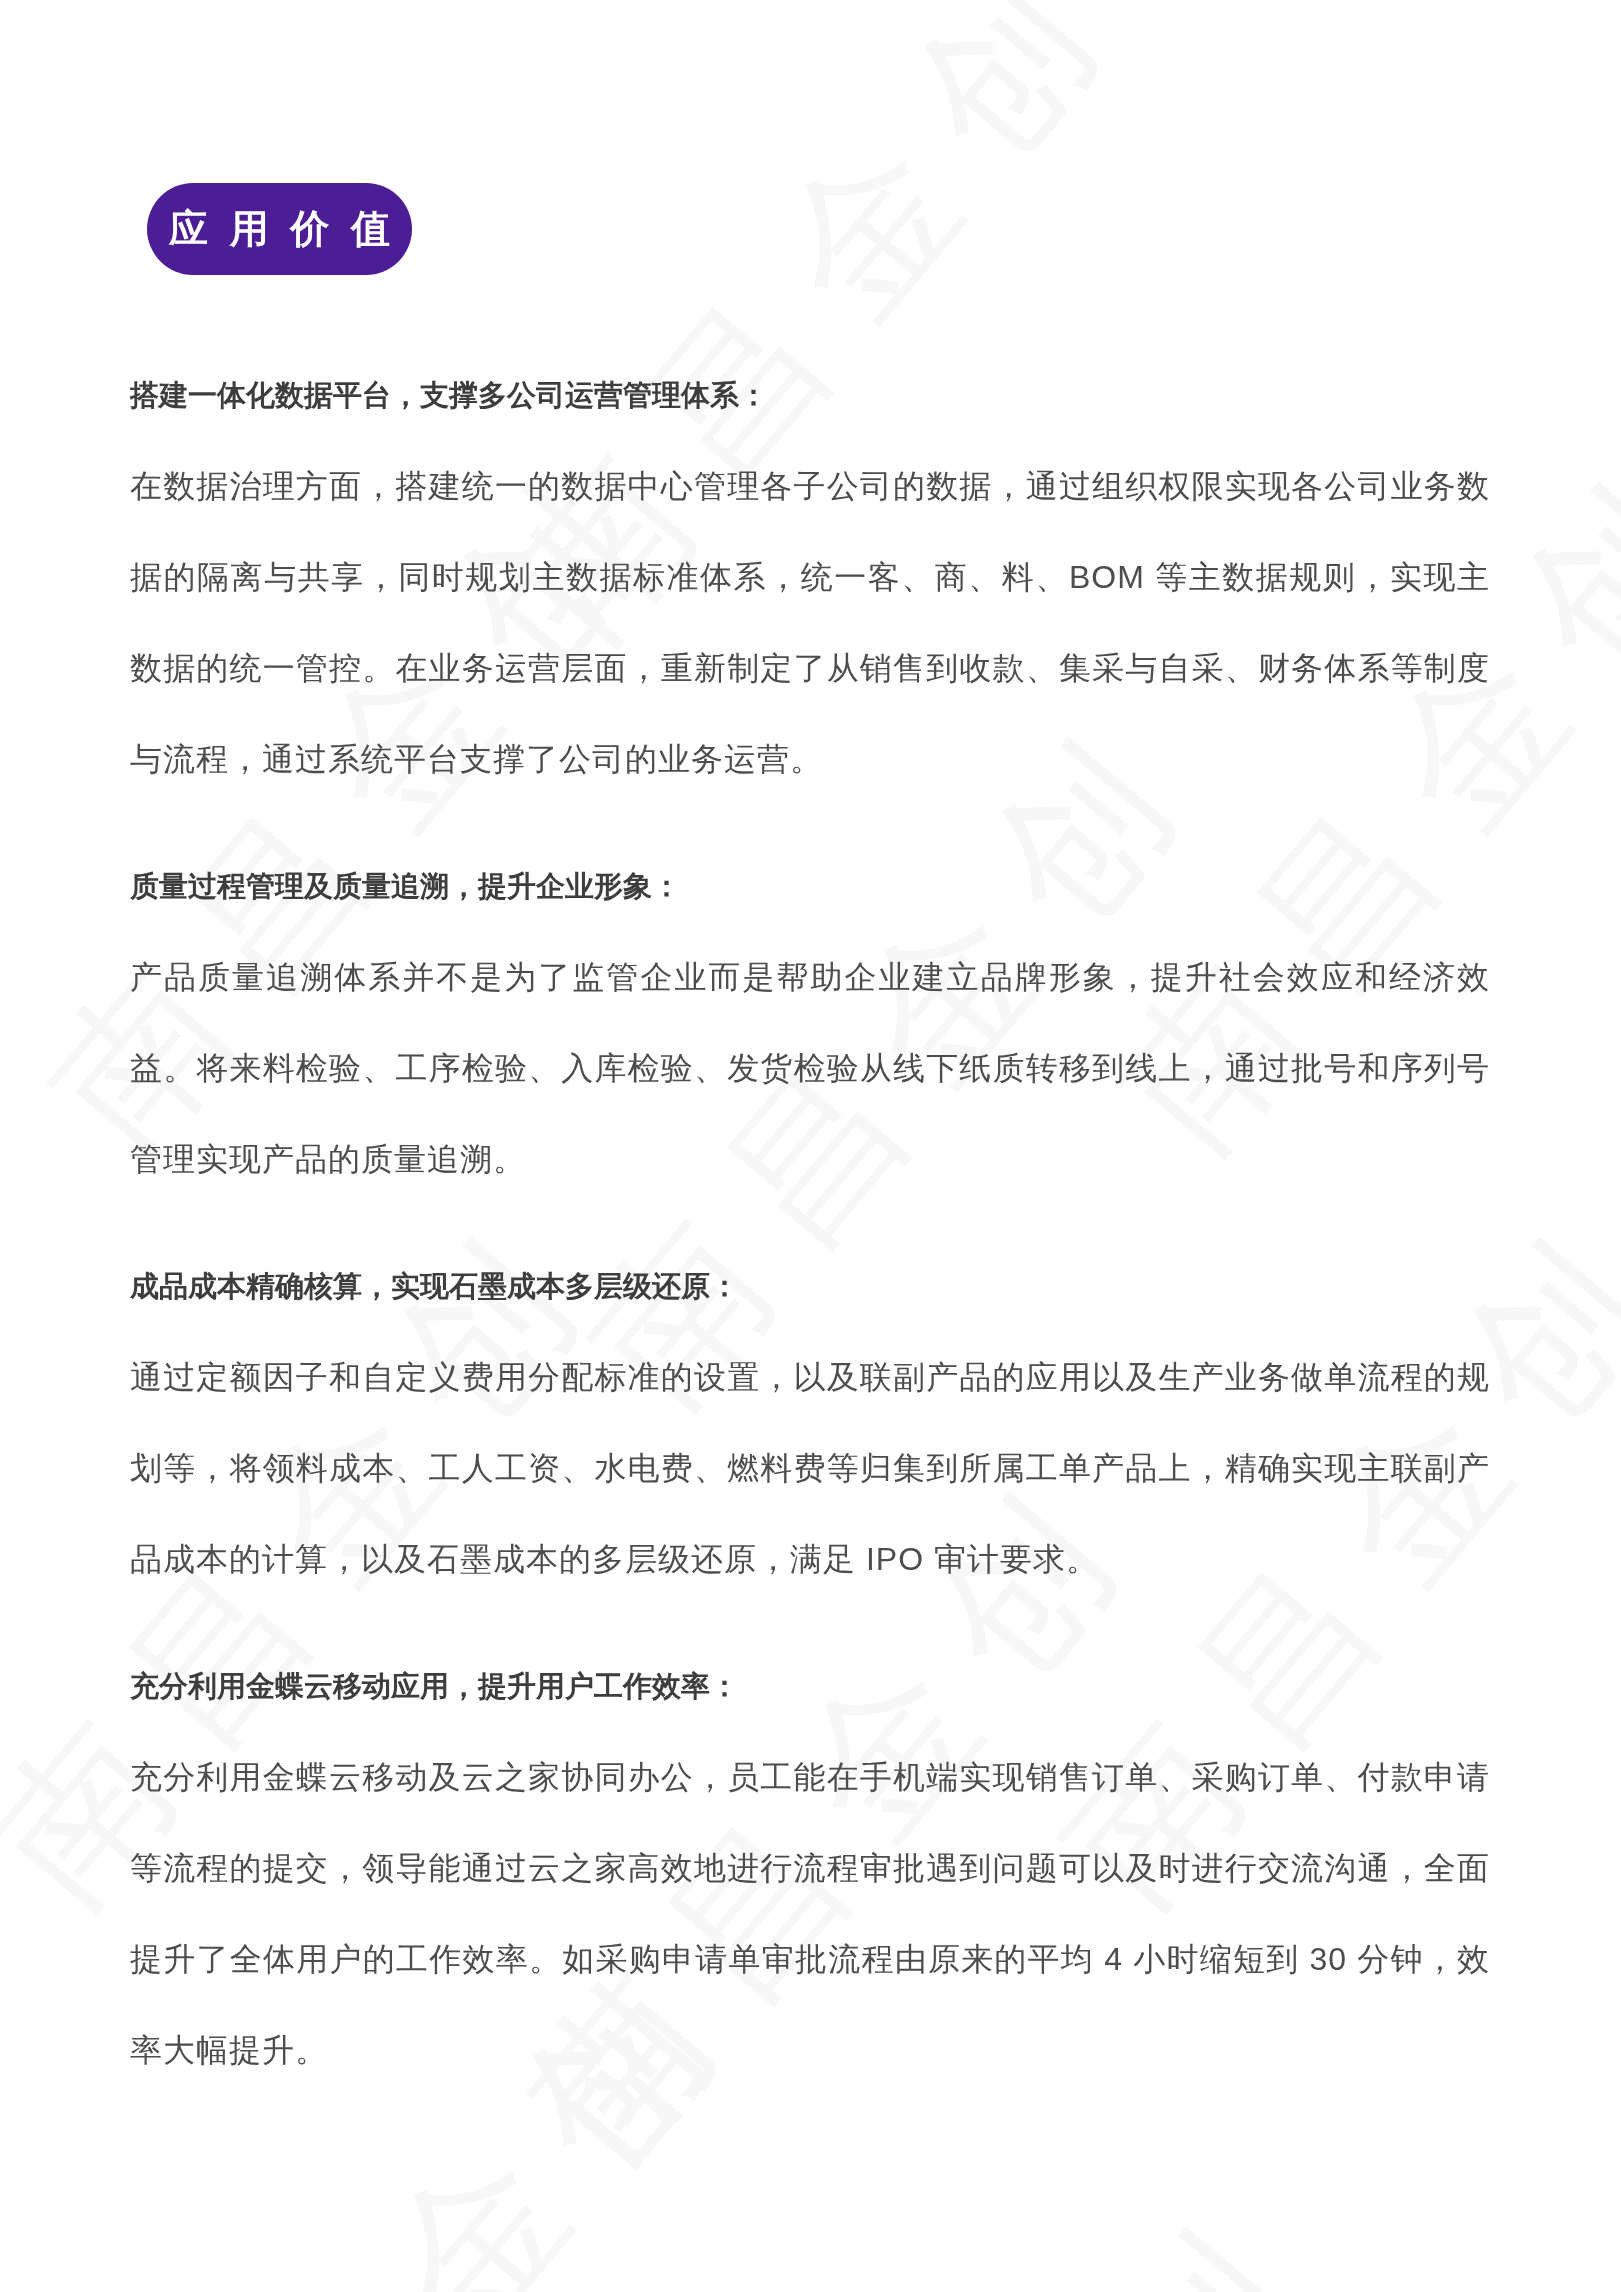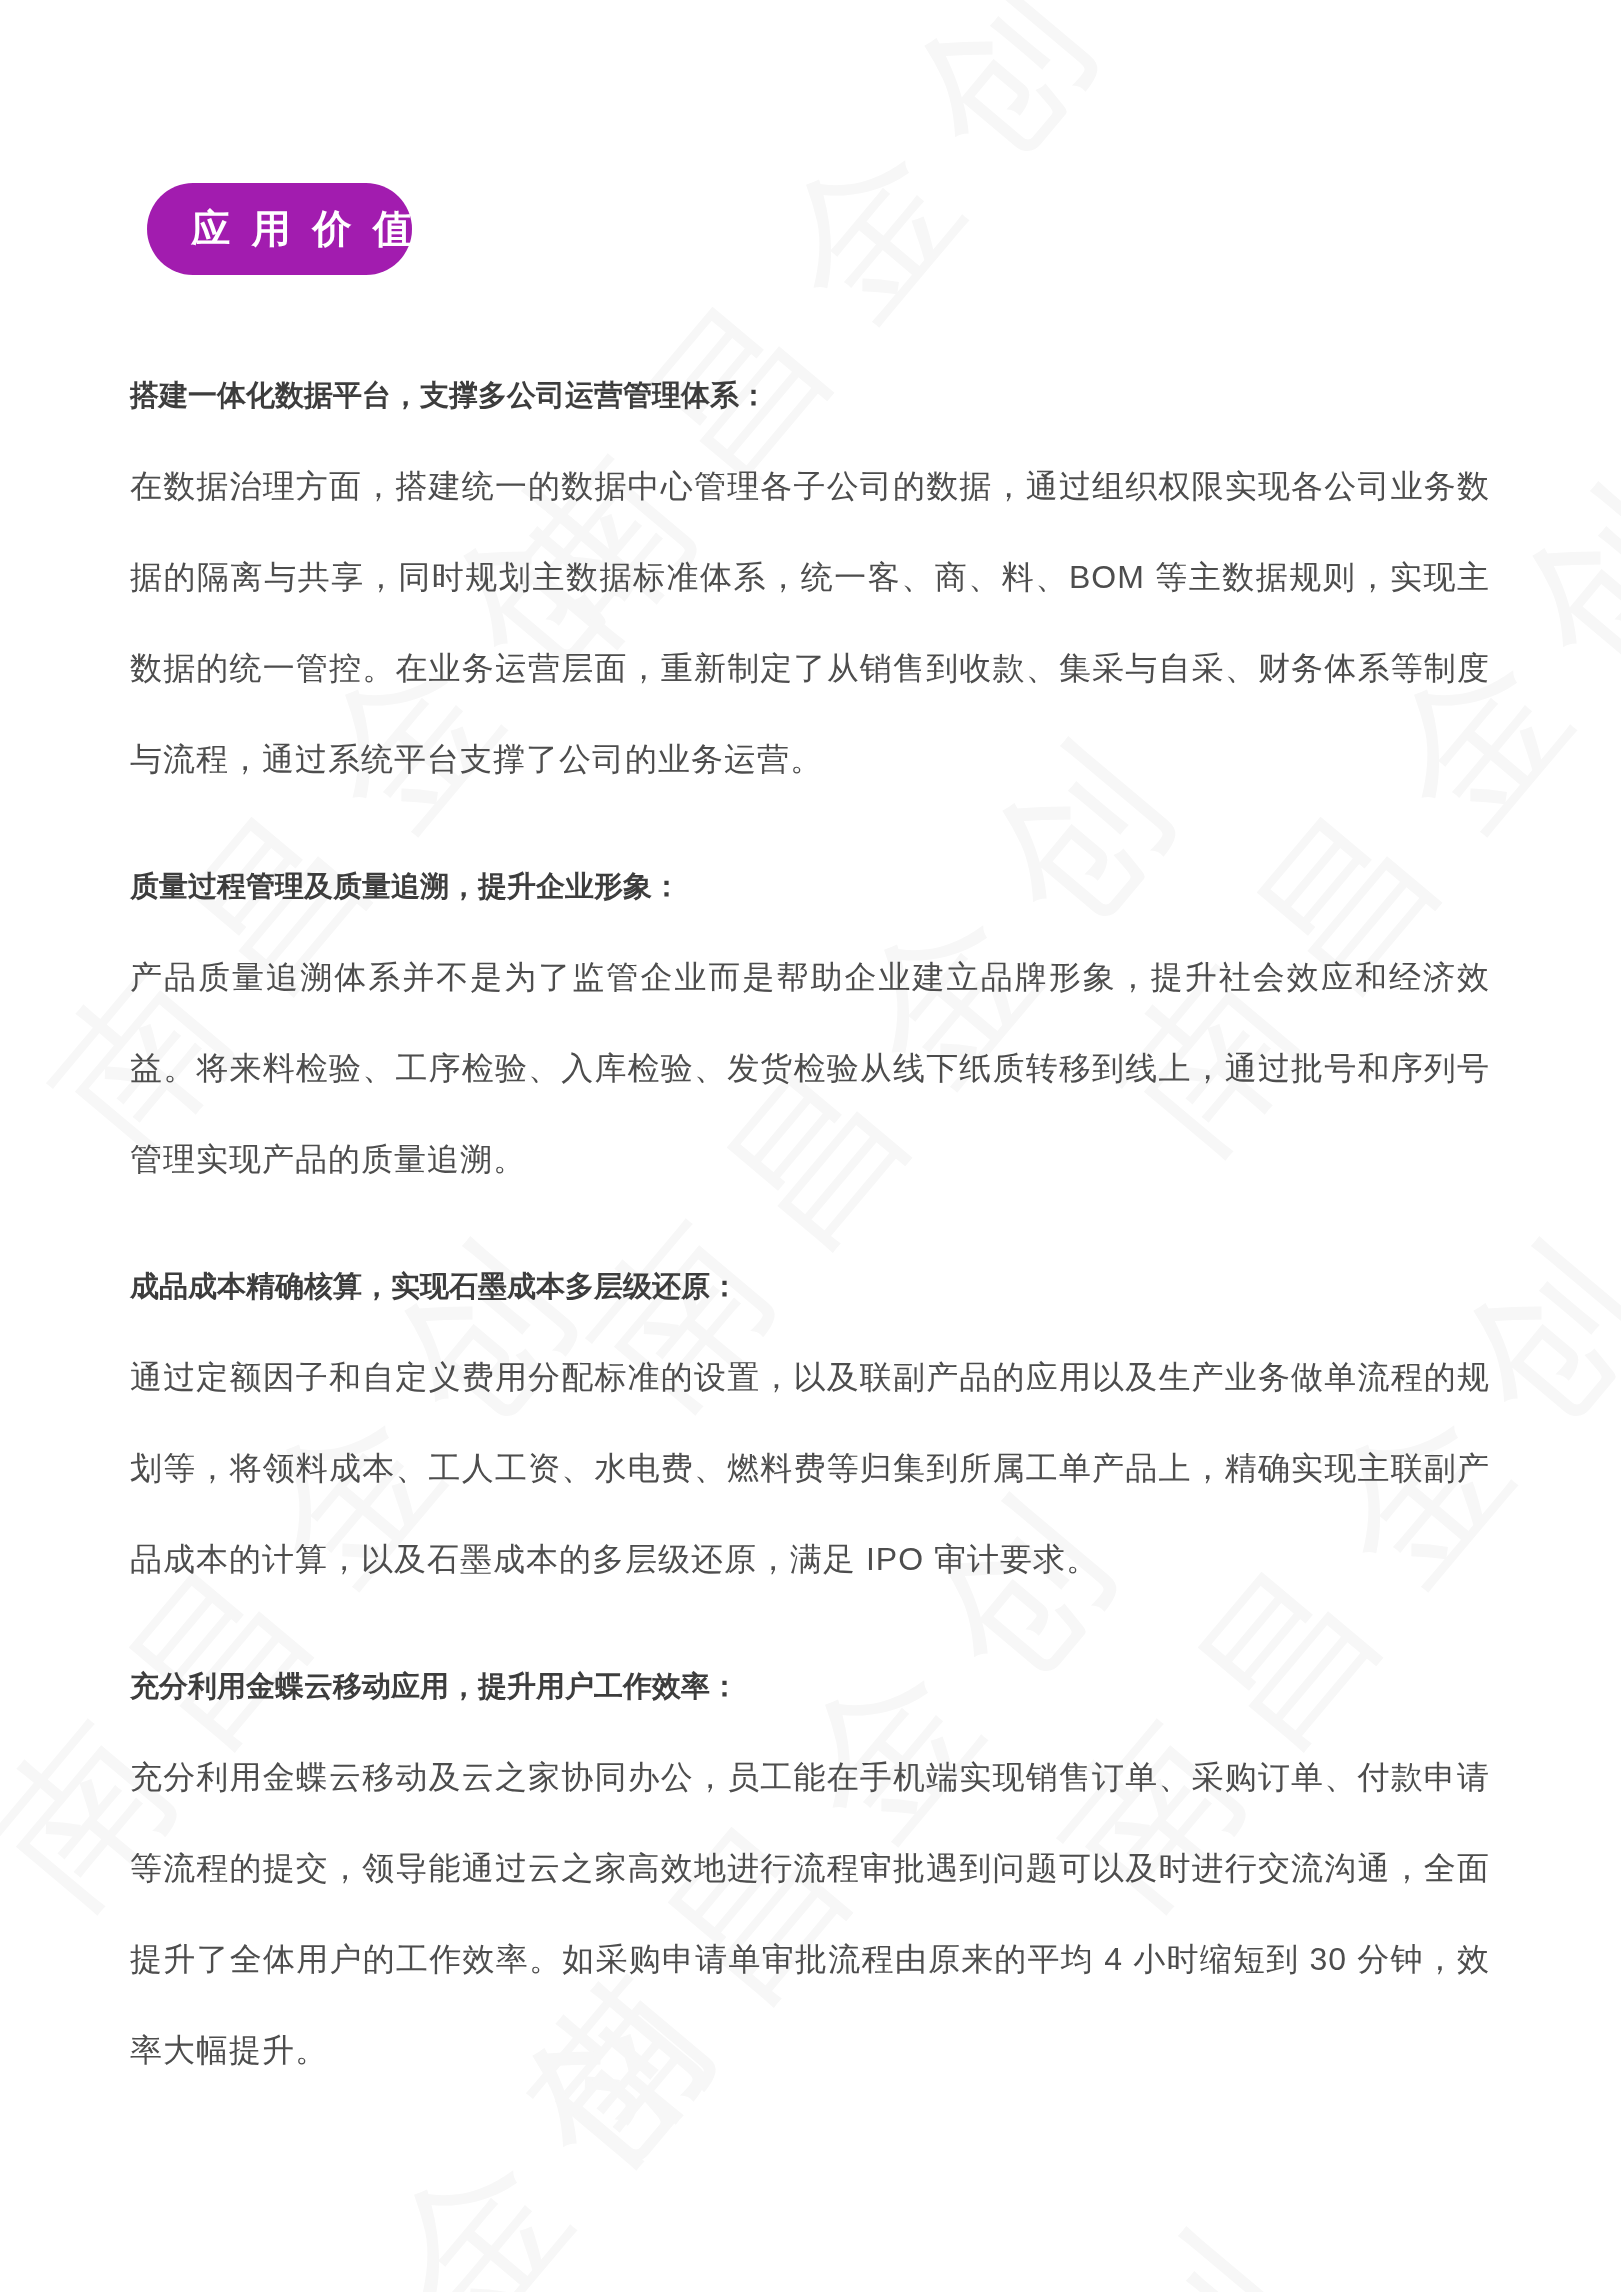--- a/index.html
+++ b/index.html
@@ -42,25 +42,25 @@
   .wm8 { left: 157px;  top: 2539px; }
   .wm9 { left: 745px;  top: 2784px; }
 
   
   .badge {
     position: absolute;
     left: 147px;
     top: 183px;
     width: 265px;
     height: 92px;
-    background: #a21caf;
+    background: #4c1d95;
     border-radius: 46px;
     display: flex;
     align-items: center;
-    justify-content: flex-end;
+    justify-content: center;
     z-index: 2;
   }
   .badge-label {
     color: #ffffff;
     font-size: 39px;
     font-weight: 700;
     letter-spacing: 21.6px;
     margin-right: -21.6px; 
     white-space: nowrap;
   }

